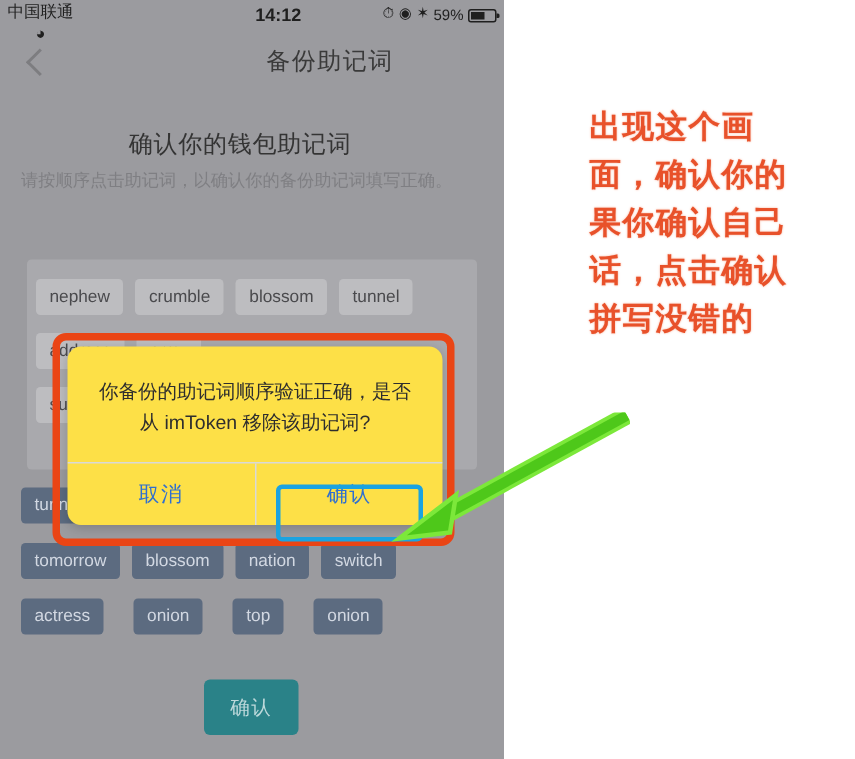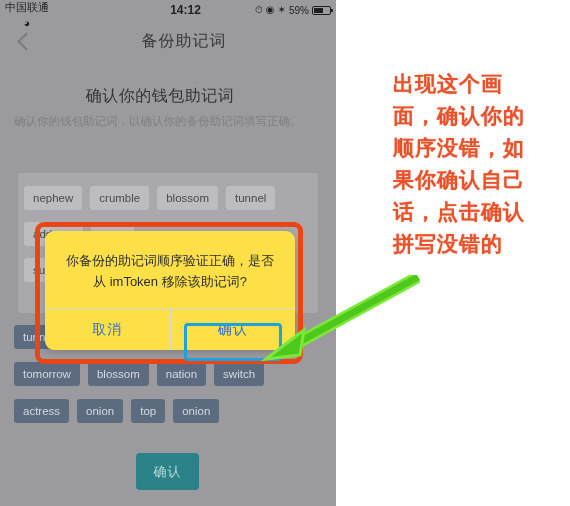--- a/index.html
+++ b/index.html
@@ -47,21 +47,21 @@
   }
   .batt::after{
     content:"";position:absolute;right:-3px;top:2.5px;width:2px;height:3px;
     background:#1f1f1f;border-radius:0 1px 1px 0;
   }
   .batt i{display:block;height:100%;width:60%;background:#1f1f1f;}
 
   
   .navbar{
     position:absolute;left:0;top:20px;width:368px;height:42px;
-    display:flex;align-items:center;justify-content:center;
+    display:flex;align-items:center;justify-content:center;padding-left:36px;
   }
   .navtitle{font-size:16px;color:#3a3a3a;letter-spacing:1px;}
   .backbtn{
     position:absolute;left:10px;top:20px;width:32px;height:42px;
     display:flex;align-items:center;justify-content:center;
   }
   .chev{
     width:11px;height:11px;border-left:2px solid #7d7d80;border-bottom:2px solid #7d7d80;
     transform:rotate(45deg);
   }
@@ -90,21 +90,21 @@
   .arow2{position:absolute;left:24px;top:222px;}
   .arow3{position:absolute;left:24px;top:258px;}
 
   
   .pchip{
     background:#5c6b80;color:#d2d8e2;border-radius:3px;
     font-size:11.5px;padding:5px 9px;line-height:14px;white-space:nowrap;
   }
   .prow1{position:absolute;left:14px;top:325px;display:flex;gap:8px;}
   .prow2{position:absolute;left:14px;top:362px;display:flex;gap:8px;}
-  .prow3{position:absolute;left:14px;top:399px;display:flex;gap:8px;}
+  .prow3{position:absolute;left:14px;top:399px;display:flex;gap:20px;}
 
   
   .confirm-btn{
     position:absolute;left:136px;top:453px;width:63px;height:37px;
     background:#2a8288;border-radius:4px;
     display:flex;align-items:center;justify-content:center;
     color:#bdd9db;font-size:13px;letter-spacing:1px;
   }
 
   
@@ -182,21 +182,21 @@
     </div>
 
     <div class="navbar">
       <span class="navtitle">备份助记词</span>
     </div>
     <div class="backbtn">
       <span class="chev"></span>
     </div>
 
     <div class="h-title">确认你的钱包助记词</div>
-    <div class="h-sub">确认你的钱包助记词，以确认你的备份助记词填写正确。</div>
+    <div class="h-sub">请按顺序点击助记词，以确认你的备份助记词填写正确。</div>
 
     <div class="answer-panel"></div>
 
     <div class="chip-row arow1">
       <span class="achip">nephew</span>
       <span class="achip">crumble</span>
       <span class="achip">blossom</span>
       <span class="achip">tunnel</span>
     </div>
     <div class="chip-row arow2">
@@ -247,19 +247,18 @@
     <g>
       <path d="M168 2 L40 72" stroke="#7ce83a" stroke-width="12" stroke-linecap="butt"></path>
       <path d="M168 2 L40 72" stroke="#4ec81a" stroke-width="7" stroke-linecap="butt"></path>
       <polygon points="16,84 54,55 50,80" fill="#4ec81a" stroke="#7ce83a" stroke-width="3"></polygon>
     </g>
   </svg>
 
   <div class="note">
     <div>出现这个画</div>
     <div>面，确认你的</div>
-    <div>顺序没错，如</div>
     <div>果你确认自己</div>
     <div>话，点击确认</div>
     <div>拼写没错的</div>
   </div>
 
 </div>
 
 </body></html>

